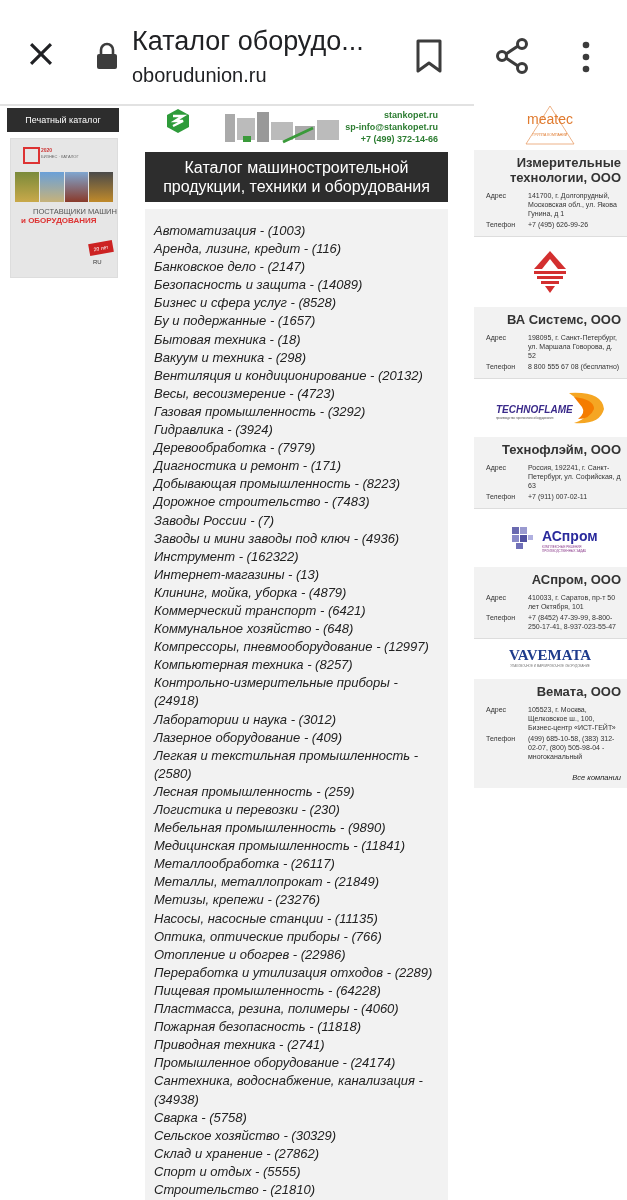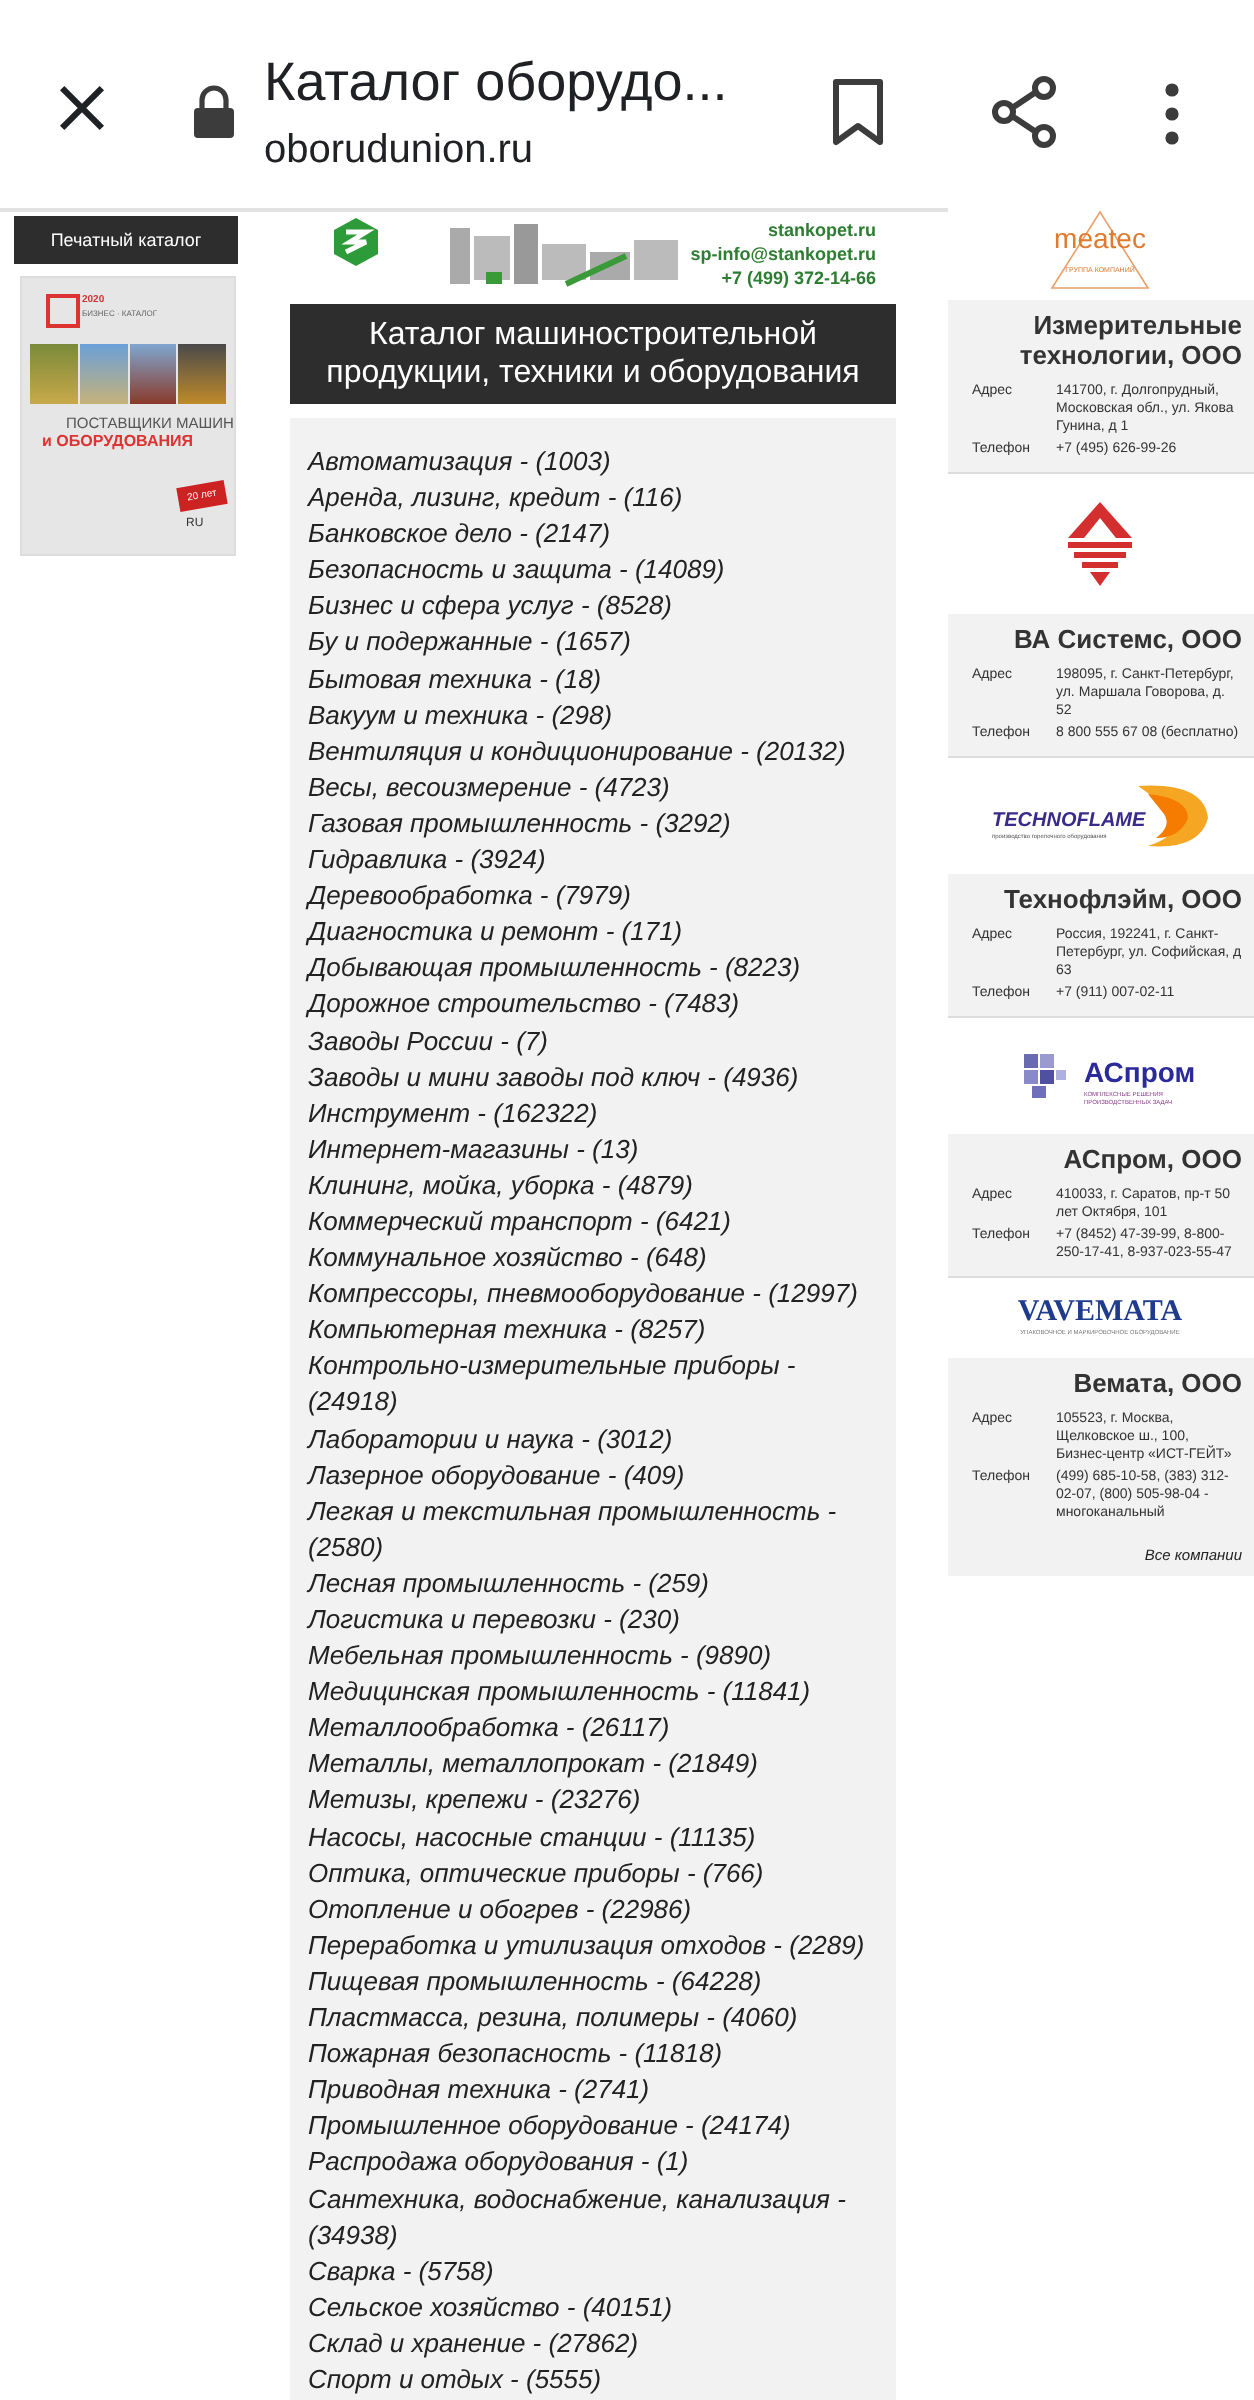--- a/index.html
+++ b/index.html
@@ -157,24 +157,23 @@
     <div class="cat-item">Метизы, крепежи - (23276)</div>
     <div class="cat-item">Насосы, насосные станции - (11135)</div>
     <div class="cat-item">Оптика, оптические приборы - (766)</div>
     <div class="cat-item">Отопление и обогрев - (22986)</div>
     <div class="cat-item">Переработка и утилизация отходов - (2289)</div>
     <div class="cat-item">Пищевая промышленность - (64228)</div>
     <div class="cat-item">Пластмасса, резина, полимеры - (4060)</div>
     <div class="cat-item">Пожарная безопасность - (11818)</div>
     <div class="cat-item">Приводная техника - (2741)</div>
     <div class="cat-item">Промышленное оборудование - (24174)</div>
-    <div class="cat-item">Распродажа оборудования - (1)</div>
     <div class="cat-item">Сантехника, водоснабжение, канализация - (34938)</div>
     <div class="cat-item">Сварка - (5758)</div>
-    <div class="cat-item">Сельское хозяйство - (40151)</div>
+    <div class="cat-item">Сельское хозяйство - (30329)</div>
     <div class="cat-item">Склад и хранение - (27862)</div>
     <div class="cat-item">Спорт и отдых - (5555)</div>
     <div class="cat-item">Строительство - (21810)</div>
     <div class="cat-item">Телекоммуникации, связь - (10163)</div>
   </div>
 
 <div class="right-col">
 
   <div class="logo-box" style="height:46px">
     <svg width="153" height="46" viewBox="0 0 153 46">

